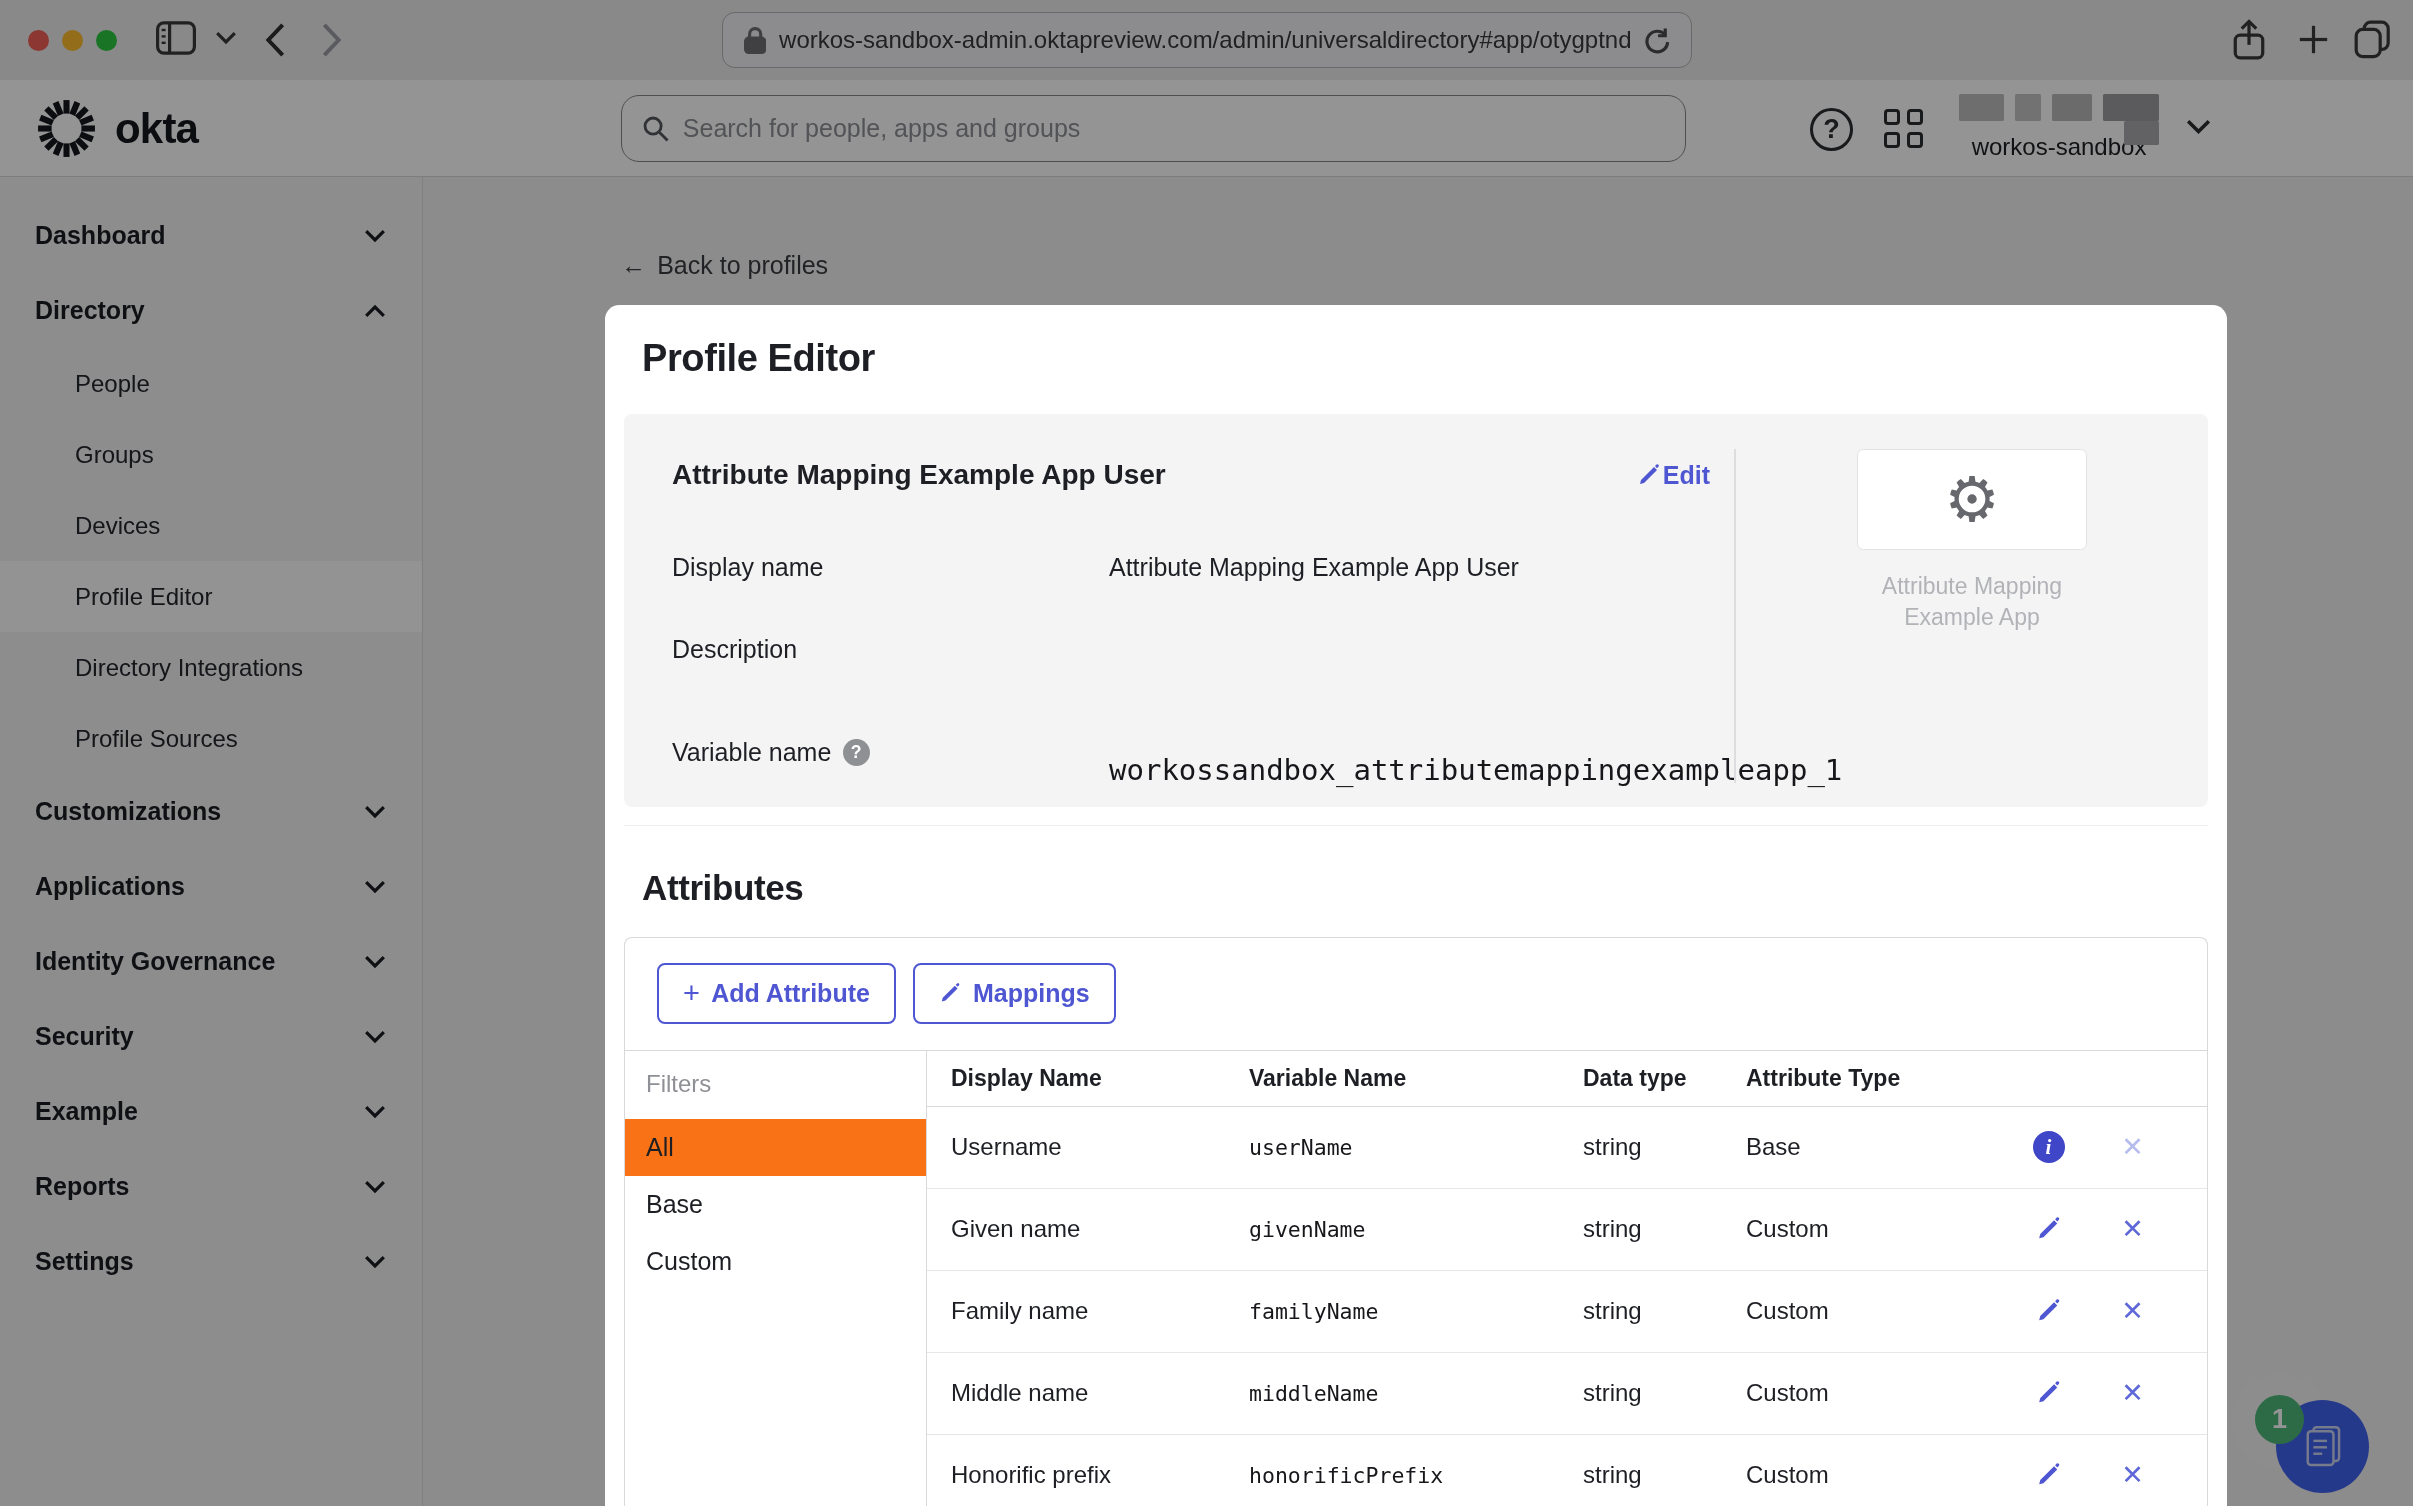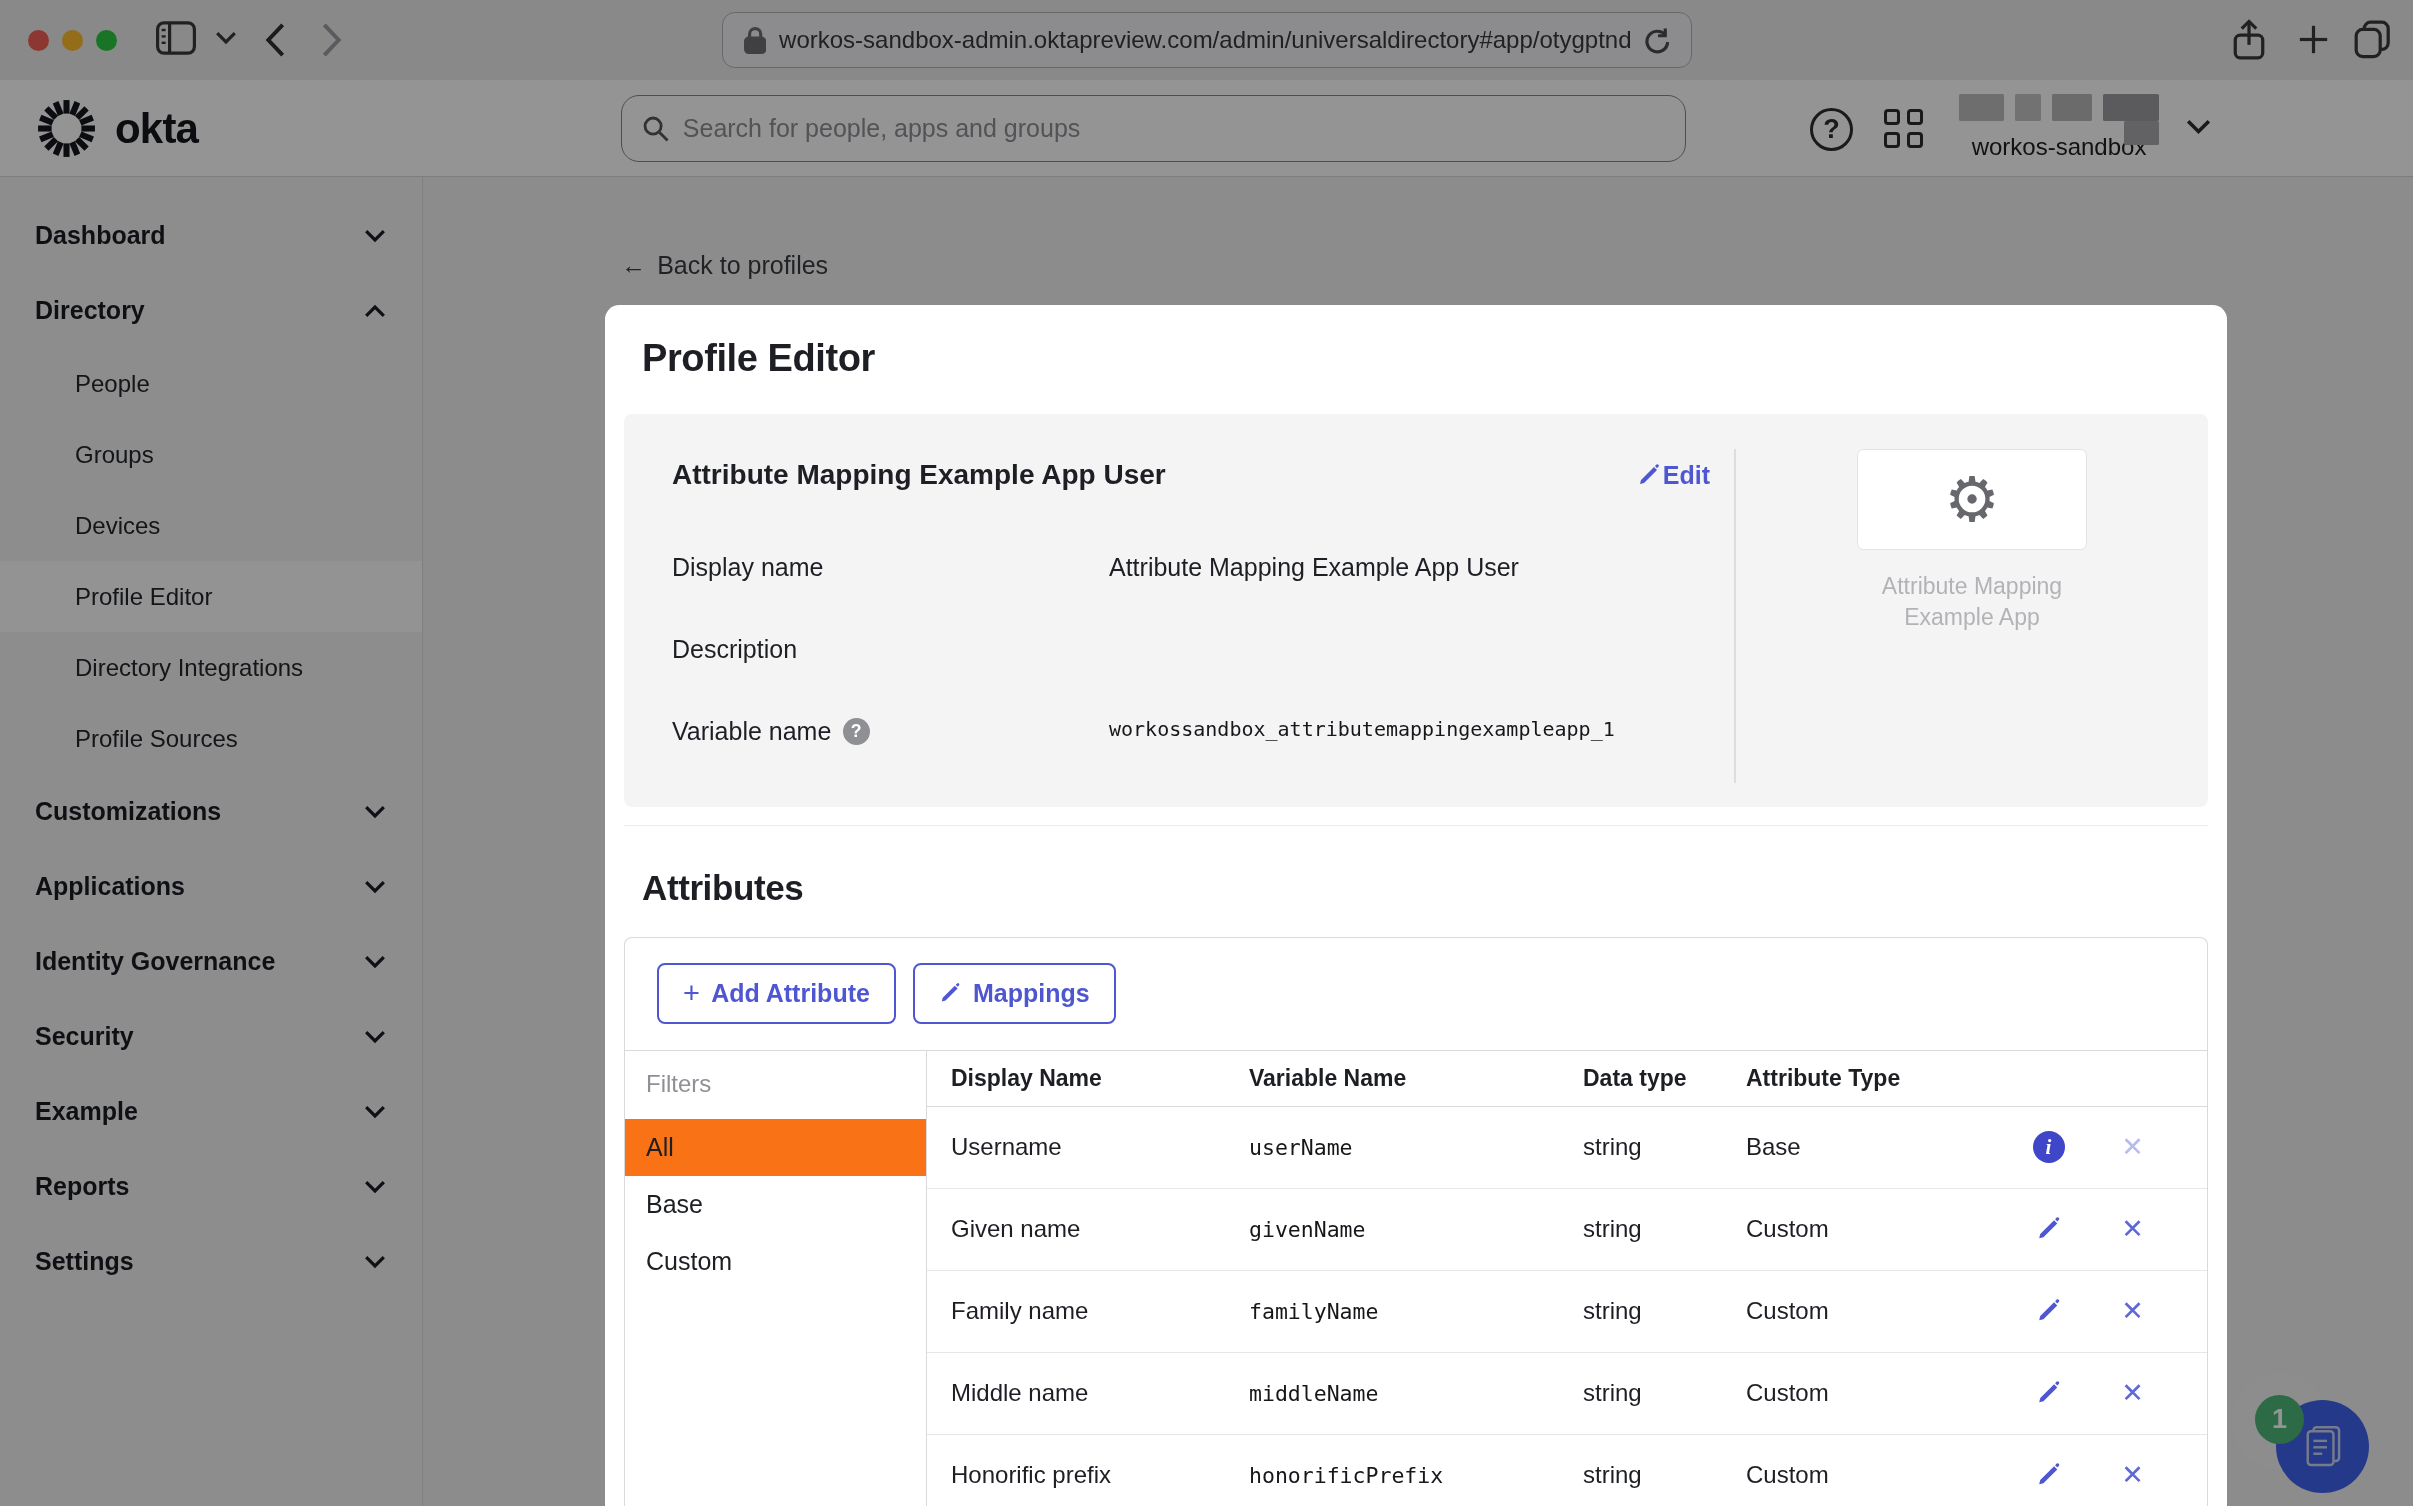--- a/index.html
+++ b/index.html
@@ -55,21 +55,21 @@
   .card-title { margin:32px 0 0 37px; font-size:38px; font-weight:700; color:#1d1f24; letter-spacing:-0.4px; }
 
   .info-panel { position:relative; margin:34px 19px 0 19px; background:#f4f4f5; border-radius:8px; height:393px;
                 padding:45px 0 0 48px; }
   .info-head-row { display:flex; align-items:center; width:1038px; justify-content:space-between; }
   .info-heading { font-size:28px; font-weight:700; color:#1d1f24; }
   .edit-link { display:flex; align-items:center; gap:2px; font-size:25px; font-weight:700; color:#4e56d2; cursor:pointer; }
   .fields { margin-top:62px; display:grid; grid-template-columns:437px 1fr; row-gap:53px; width:1069px; }
   .f-label { font-size:25px; color:#1d1f24; display:flex; align-items:center; gap:11.2px; }
   .f-value { font-size:25px; color:#1d1f24; }
-  .f-mono { font-family:"DejaVu Sans Mono", monospace; font-size:20px; color:#17171b; }
+  .f-mono { font-family:"DejaVu Sans Mono", monospace; font-size:29px; color:#17171b;margin-top:36px; }
   .hint { width:27px; height:27px; border-radius:50%; background:#8f9094; color:#fff; font-size:17.6px; font-weight:700;
           display:inline-flex; align-items:center; justify-content:center; }
   .v-divider { position:absolute; right:472px; top:35px; bottom:24px; width:1.6px; background:#dddde0; }
   .appzone { position:absolute; right:0; top:35px; width:472px; display:flex; flex-direction:column; align-items:center; }
   .apptile { width:230px; height:101px; background:#ffffff; border:1.6px solid #e3e3e6; border-radius:6.4px;
              display:flex; align-items:center; justify-content:center; }
   .gear { font-size:62px; color:#66686d; line-height:1; }
   .tile-caption { margin-top:21px; font-size:23px; color:#b2b3b7; text-align:center; line-height:1.35; }
 
   .section-div { margin:17.6px 19px 0 19px; border-top:1.6px solid #ededf0; }

